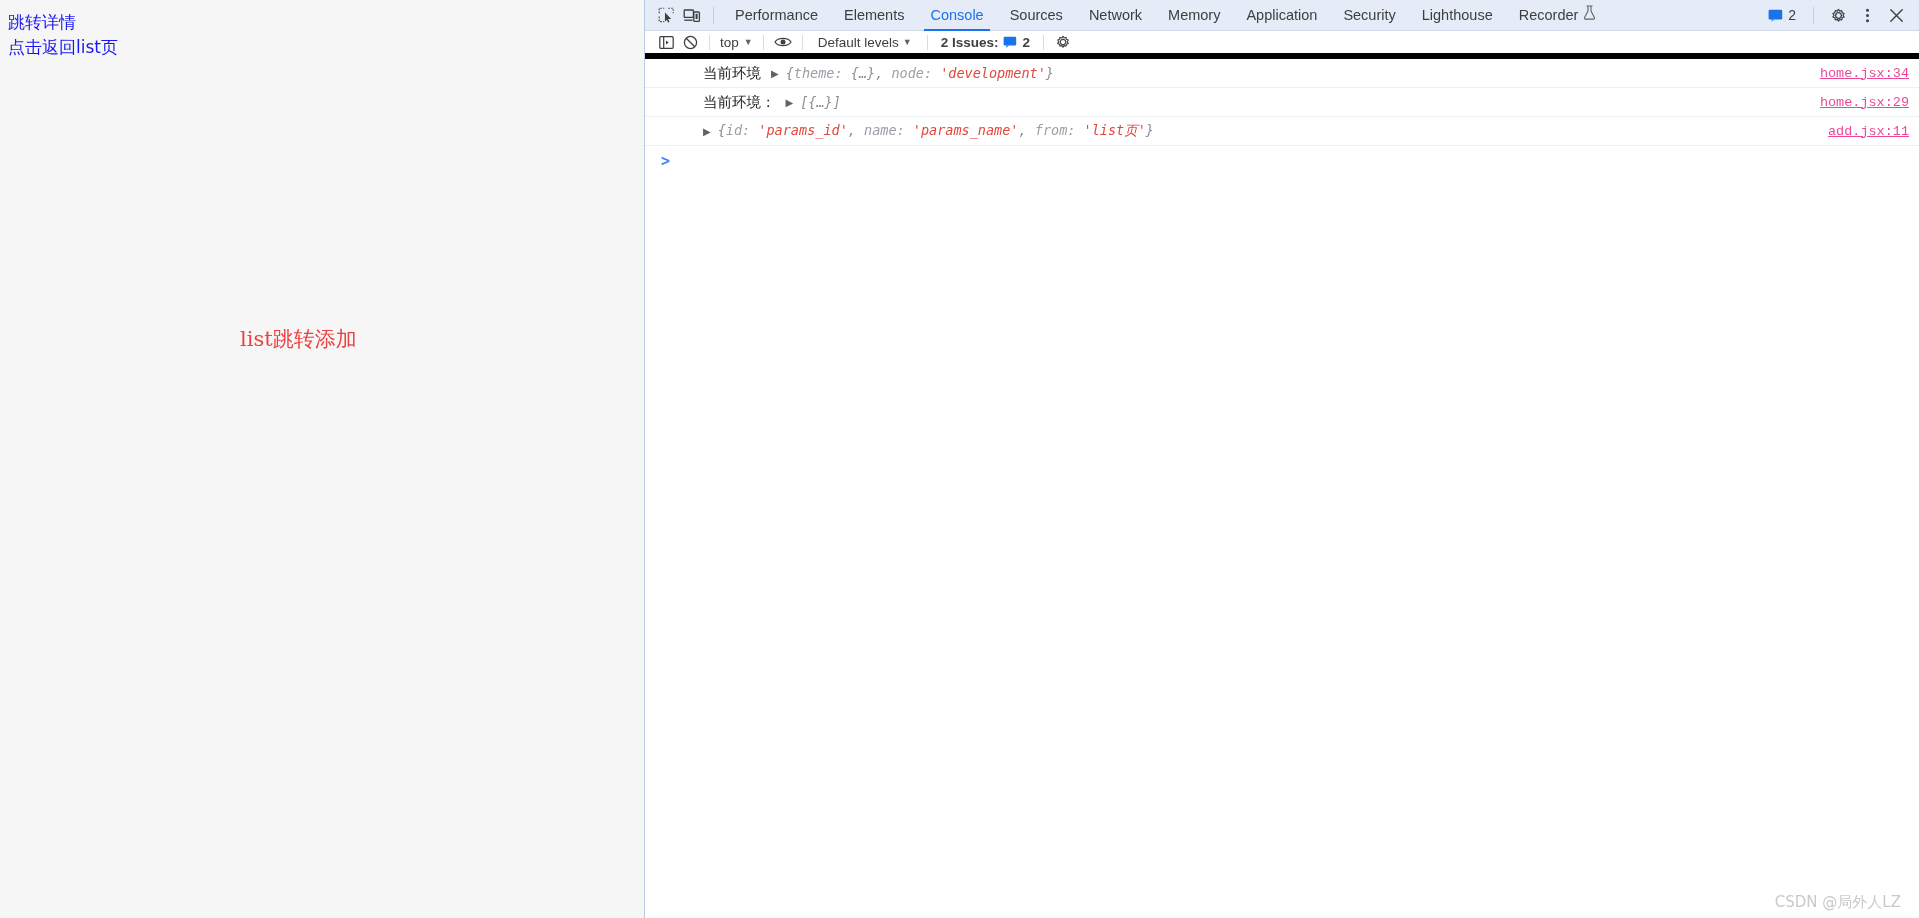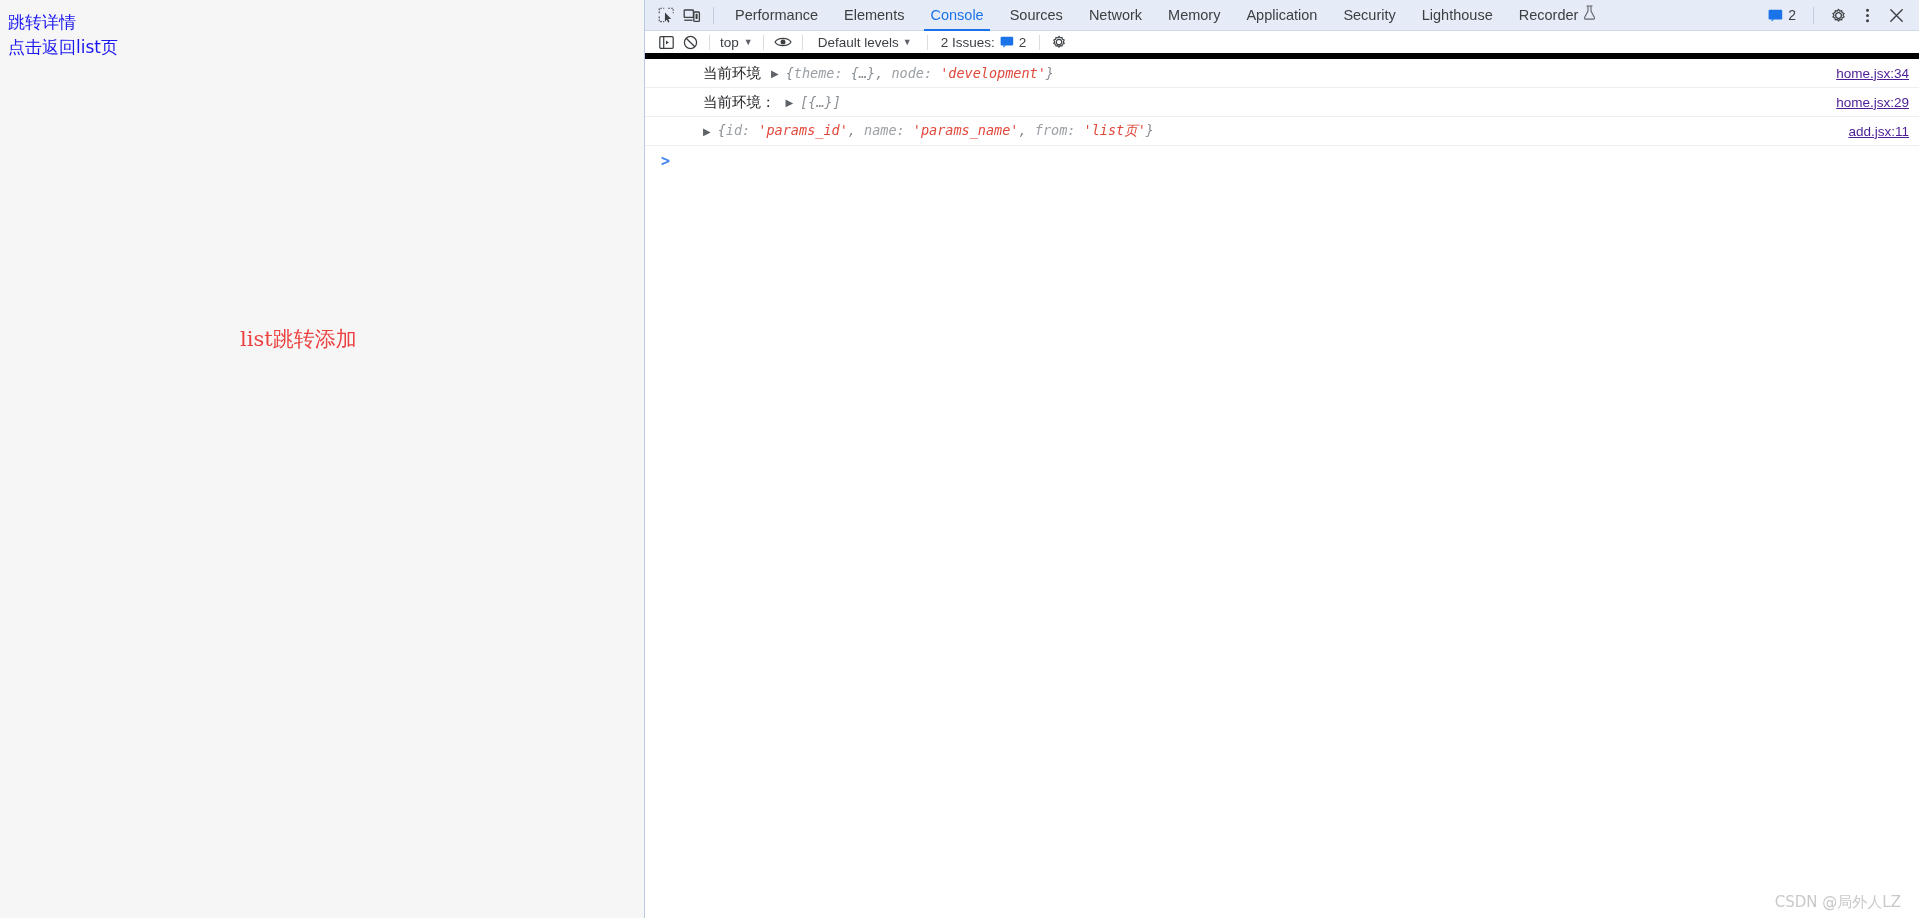--- a/index.html
+++ b/index.html
@@ -162,21 +162,21 @@
   }
   .filter-input::placeholder { color: #9aa0a6; }
   .levels-select {
     display: flex; align-items: center; gap: 4px;
     font-size: 13.5px; color: #3c4043;
     padding: 0 8px; cursor: pointer; white-space: nowrap;
   }
   .issues-count {
     display: flex; align-items: center; gap: 5px;
     font-size: 13.5px; color: #3c4043;
-    padding: 0 6px; cursor: pointer; white-space: nowrap;
+    padding: 0 6px; cursor: pointer; white-space: nowrap; font-weight: bold;
   }
   .caret { font-size: 9px; line-height: 1; color: #5f6368; }
 
   
   .console-body {
     flex: 1 1 auto;
     background: #ffffff;
     overflow: hidden;
     position: relative;
   }
@@ -215,23 +215,23 @@
     font-family: "DejaVu Sans Mono", "Liberation Mono", monospace;
     font-size: 13.5px;
     font-style: italic;
     color: #9aa0a6;
     white-space: nowrap;
   }
   .obj-preview .punc { color: #8a8f94; }
   .obj-preview .key  { color: #9aa0a6; }
   .obj-preview .str  { color: #e1483c; }
   .src-link {
-    font-family: Liberation Sans, sans-serif;
+    font-family: Liberation Mono, monospace;
     font-size: 13.5px;
-    color: #4c1d95;
+    color: #ec4899;
     text-decoration: underline;
     cursor: pointer;
     flex: 0 0 auto;
     margin-left: 14px;
   }
   .prompt-row {
     display: flex;
     align-items: center;
     height: 30px;
     padding-left: 16px;

